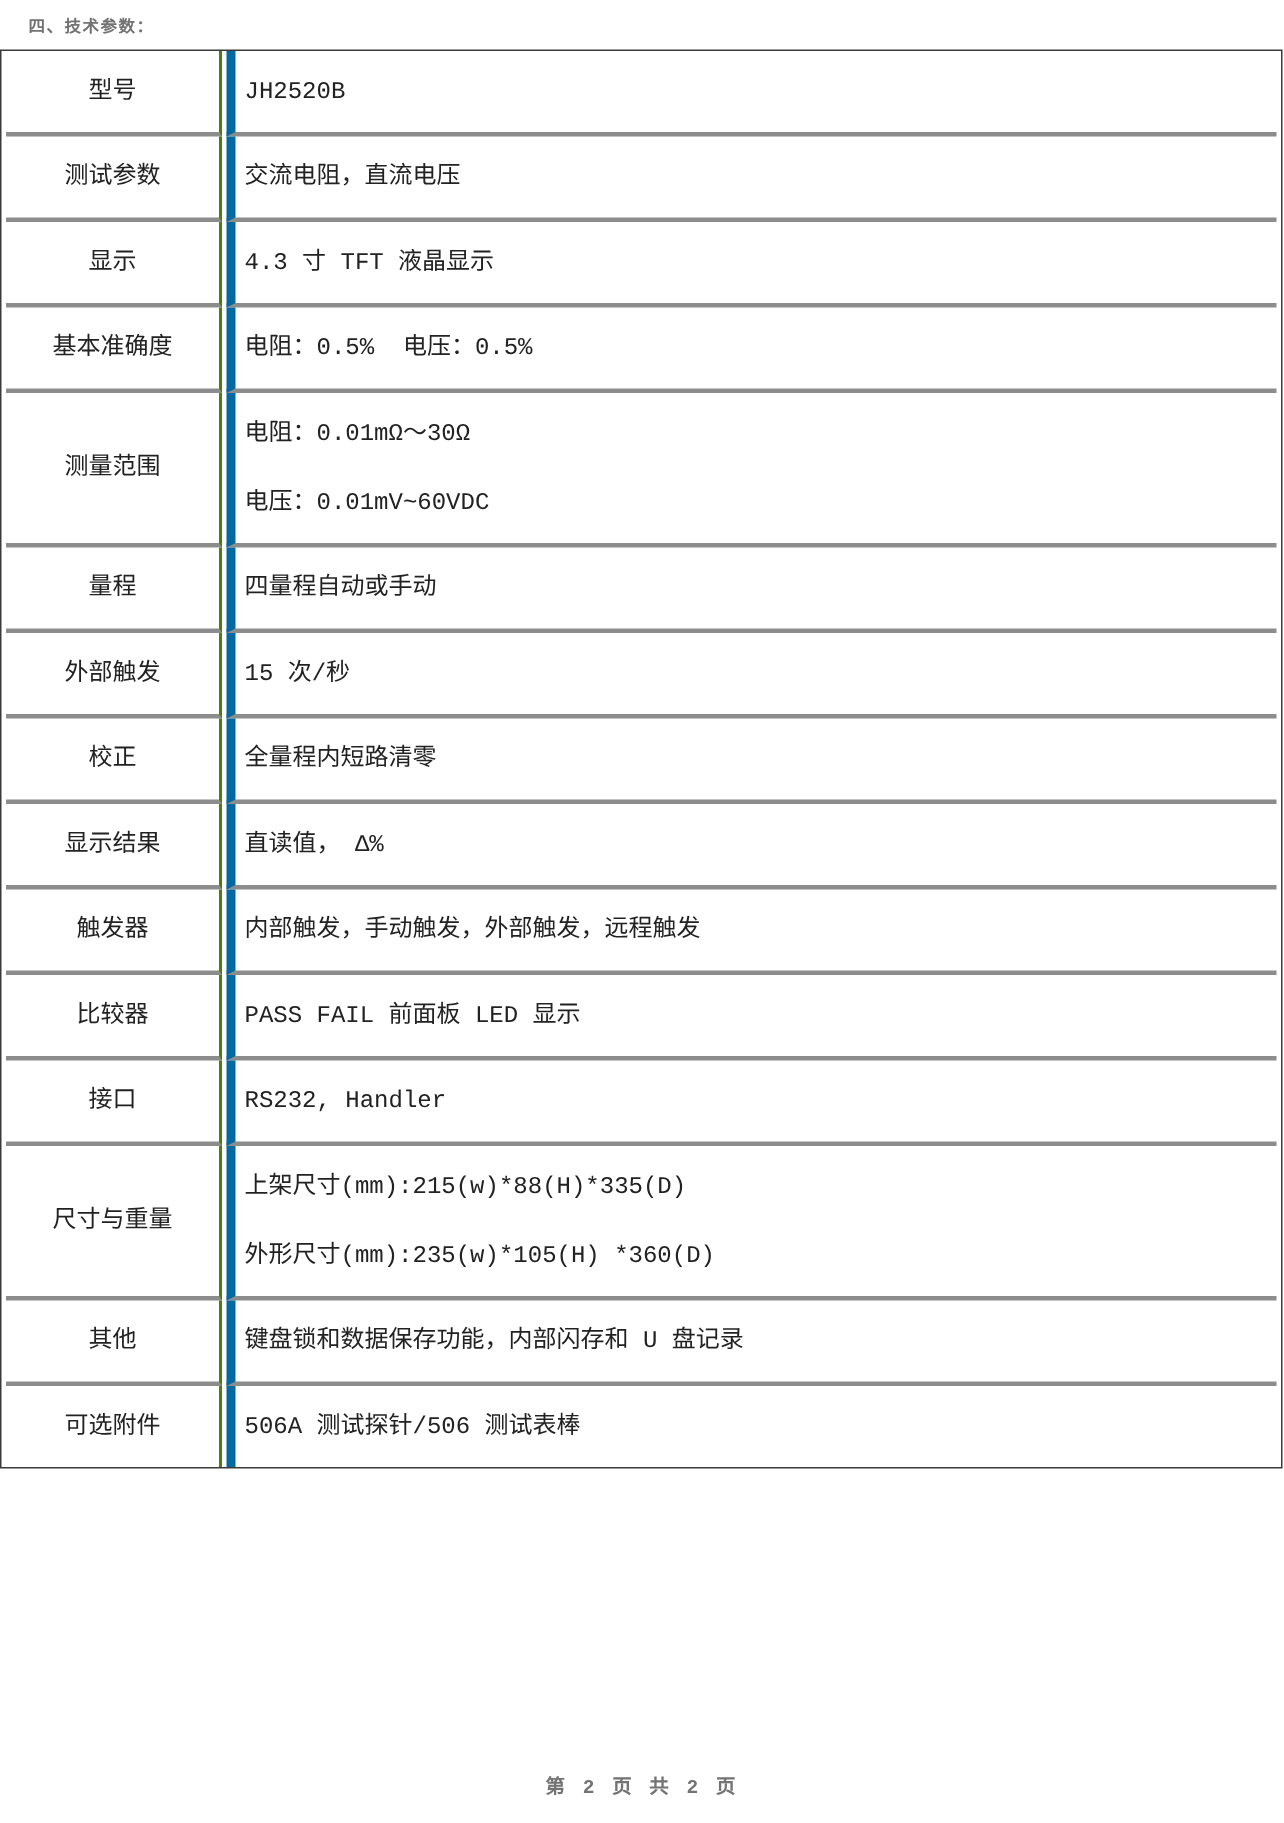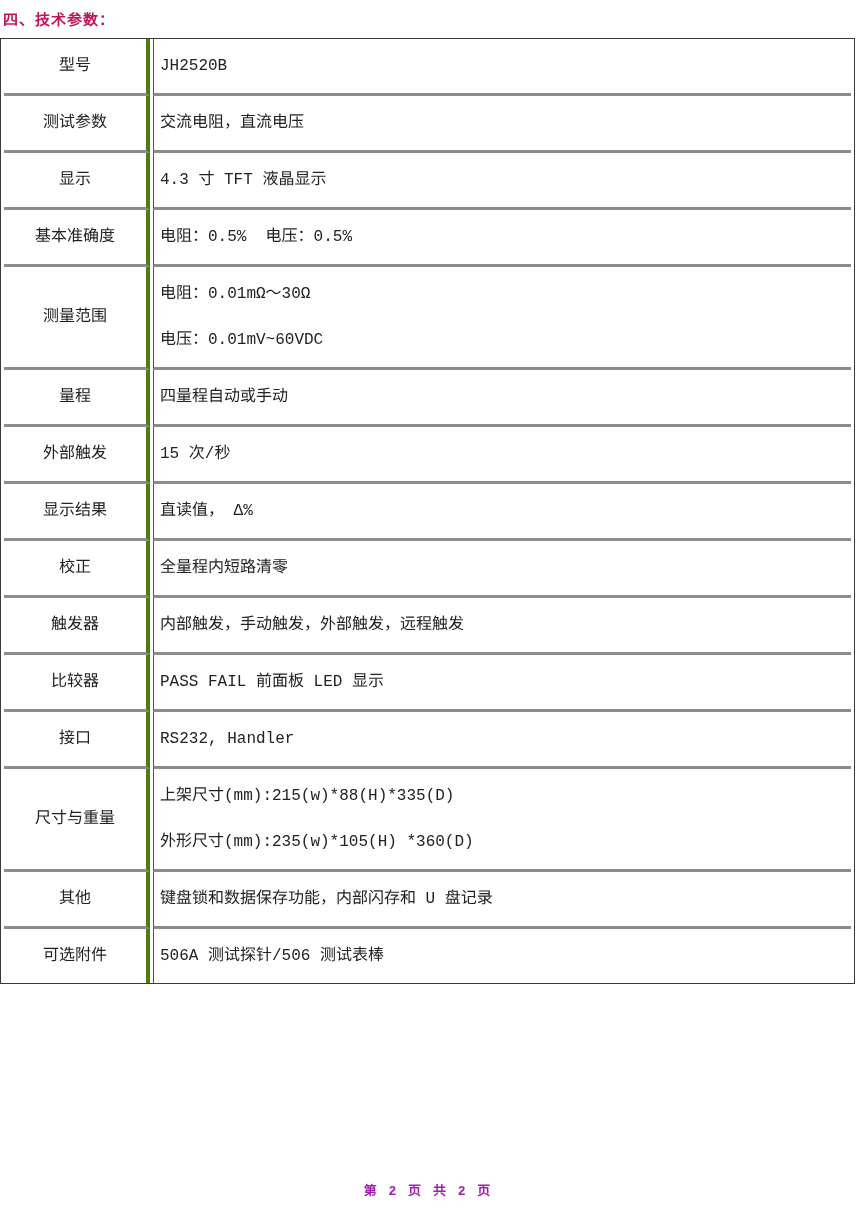--- a/index.html
+++ b/index.html
@@ -8,70 +8,70 @@
     background: #ffffff;
     width: 856px;
   }
   body {
     font-family: "Liberation Mono", "DejaVu Sans Mono", monospace;
     color: #222222;
     min-height: 1215px;
     position: relative;
   }
   .page-title {
-    font-size: 15px;
+    font-size: 11px;
     font-weight: bold;
-    color: #be185d;
+    color: #737373;
     margin: 0;
-    padding: 8px 0 8px 3px;
+    padding: 8px 0 8px 19px;
     letter-spacing: 1px;
   }
   table.spec-table {
     width: 855px;
     border-collapse: separate;
     border-spacing: 3px 0;
     border: 1px solid #3a3a3a;
     background: #ffffff;
     table-layout: fixed;
   }
   td {
     vertical-align: middle;
     font-size: 16px;
   }
   td.label-cell {
     width: 138px;
     text-align: center;
-    border-right: 4px solid #4d7c0f;
+    border-right: 2px solid #4d7c0f;
     border-bottom: 3px solid #8c8c8c;
     padding: 4px 2px;
     line-height: 46px;
   }
   td.value-cell {
-    border-left: 1px solid #0369a1;
+    border-left: 6px solid #0369a1;
     border-bottom: 3px solid #8c8c8c;
     padding: 4px 6px;
     margin-left: 40px;
   }
   tr:last-child td.label-cell,
   tr:last-child td.value-cell {
     border-bottom: none;
   }
   .value-line {
     line-height: 46px;
     white-space: pre-wrap;
   }
   .page-footer {
     position: absolute;
     left: 0;
     right: 0;
     top: 1180px;
     text-align: center;
     font-size: 13px;
     font-weight: bold;
-    color: #a21caf;
+    color: #737373;
     letter-spacing: 2px;
   }
 </style>
 </head>
 <body>
 
 <div>
 
   <h2 class="page-title">四、技术参数：</h2>
 
@@ -114,29 +114,29 @@
             <div class="value-line">四量程自动或手动</div>
           </td>
         </tr>
         <tr>
           <td class="label-cell">外部触发</td>
           <td class="value-cell">
             <div class="value-line">15 次/秒</div>
           </td>
         </tr>
         <tr>
+          <td class="label-cell">校正</td>
+          <td class="value-cell">
+            <div class="value-line">全量程内短路清零</div>
+          </td>
+        </tr>
+        <tr>
           <td class="label-cell">显示结果</td>
           <td class="value-cell">
             <div class="value-line">直读值， Δ%</div>
-          </td>
-        </tr>
-        <tr>
-          <td class="label-cell">校正</td>
-          <td class="value-cell">
-            <div class="value-line">全量程内短路清零</div>
           </td>
         </tr>
         <tr>
           <td class="label-cell">触发器</td>
           <td class="value-cell">
             <div class="value-line">内部触发，手动触发，外部触发，远程触发</div>
           </td>
         </tr>
         <tr>
           <td class="label-cell">比较器</td>

